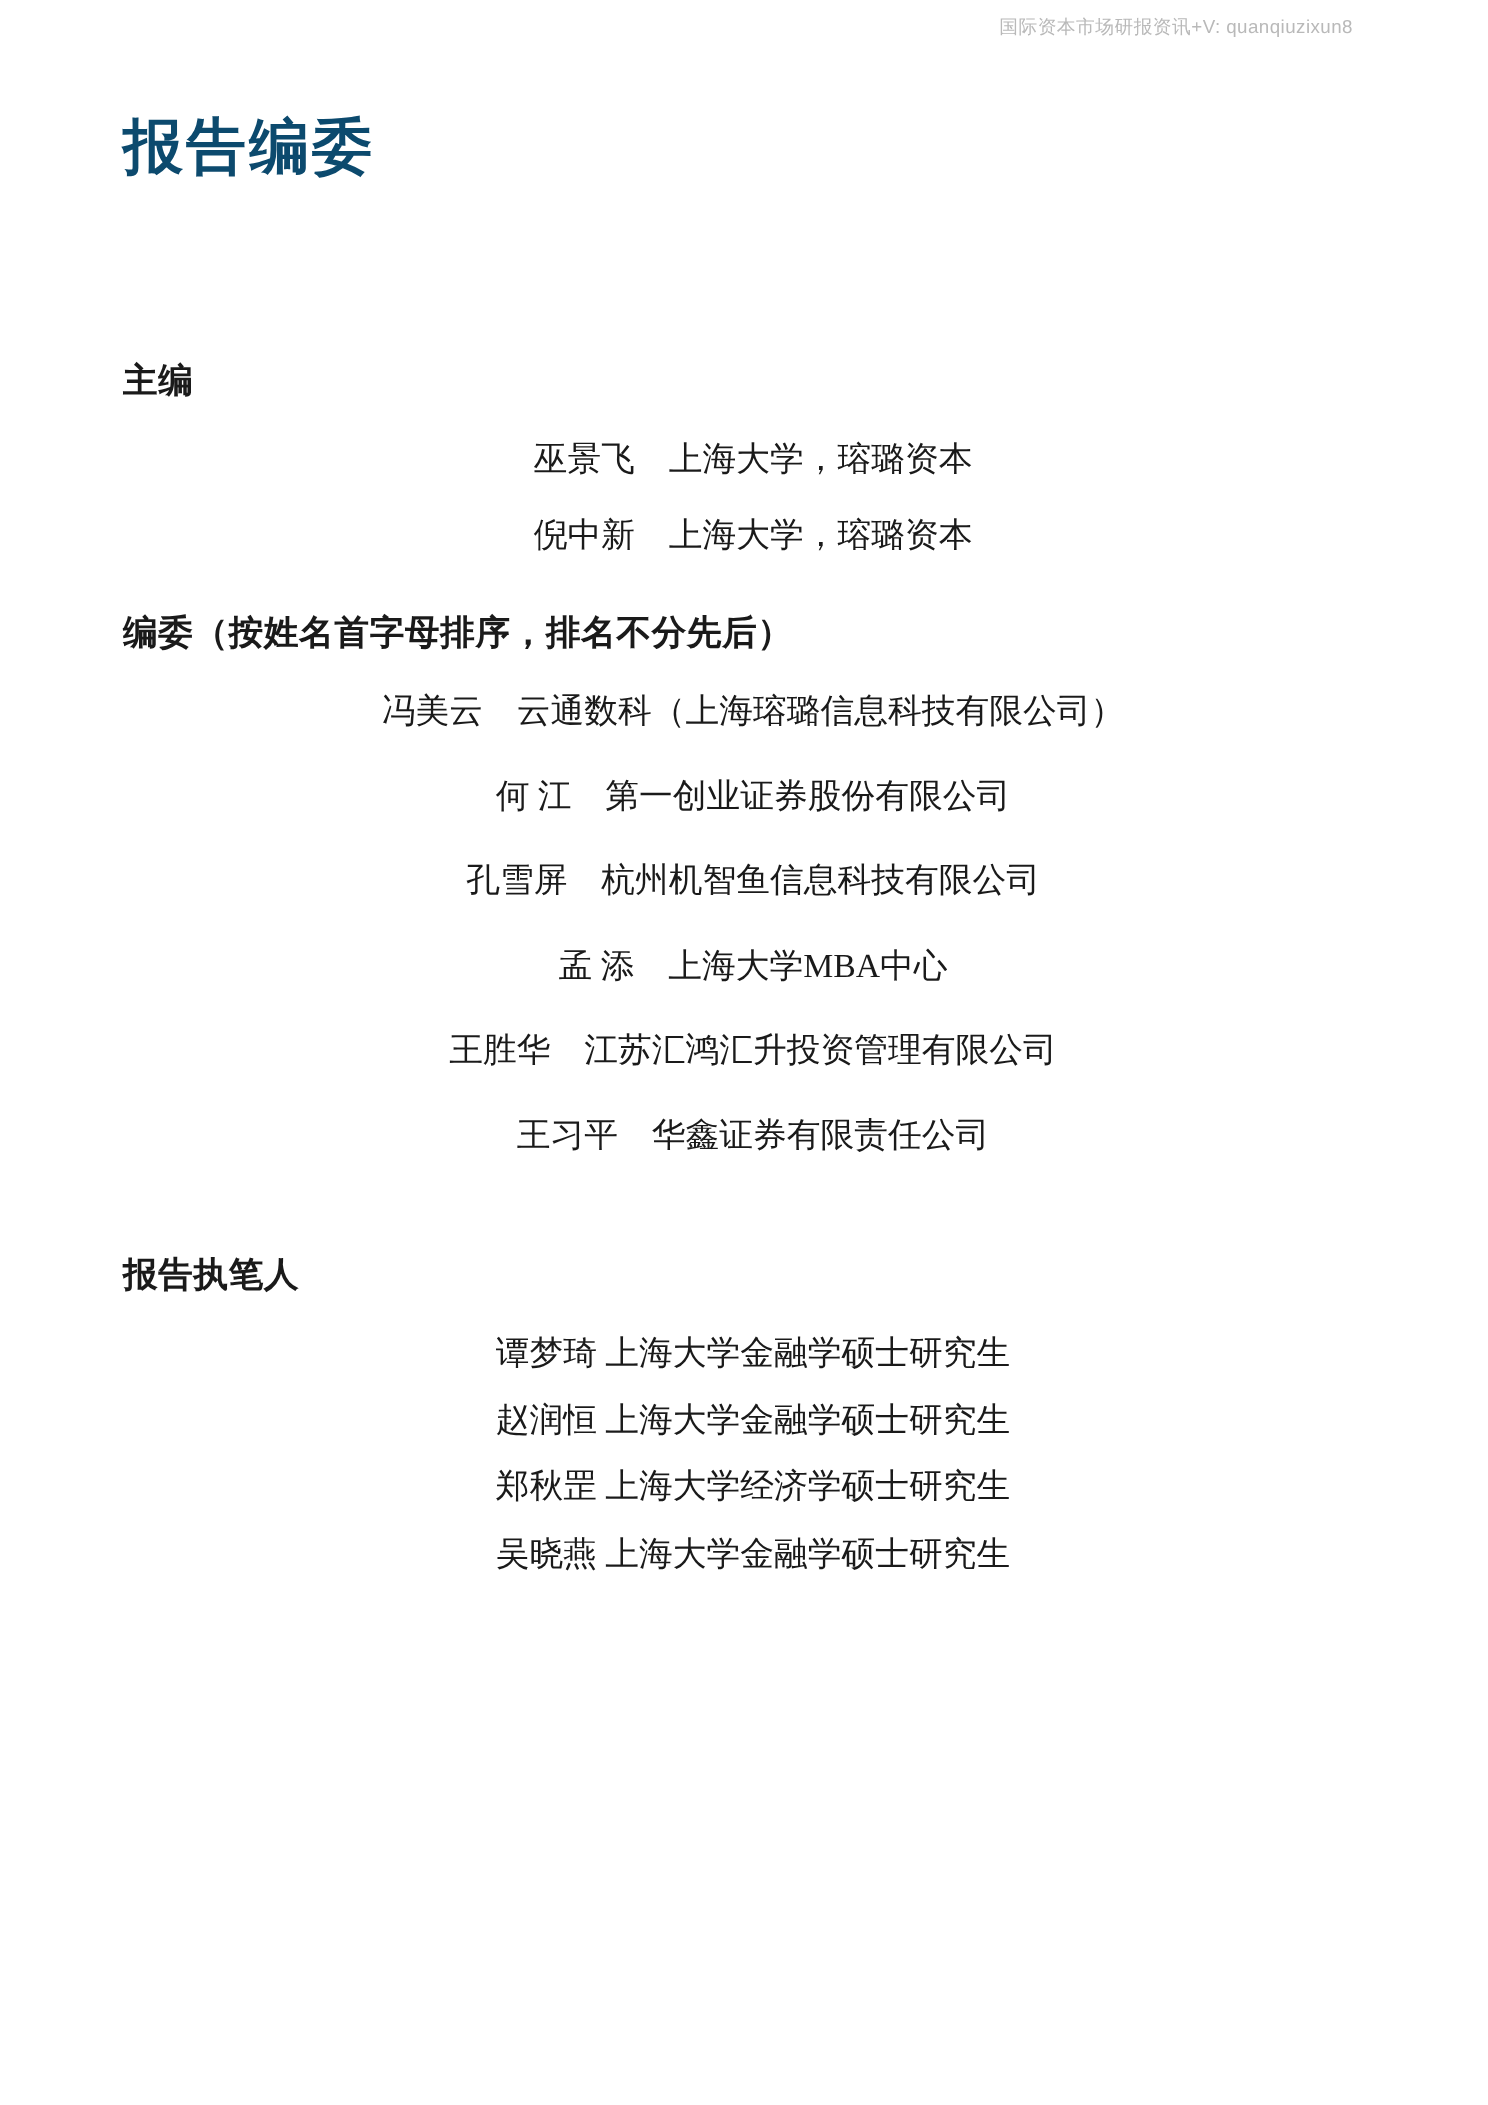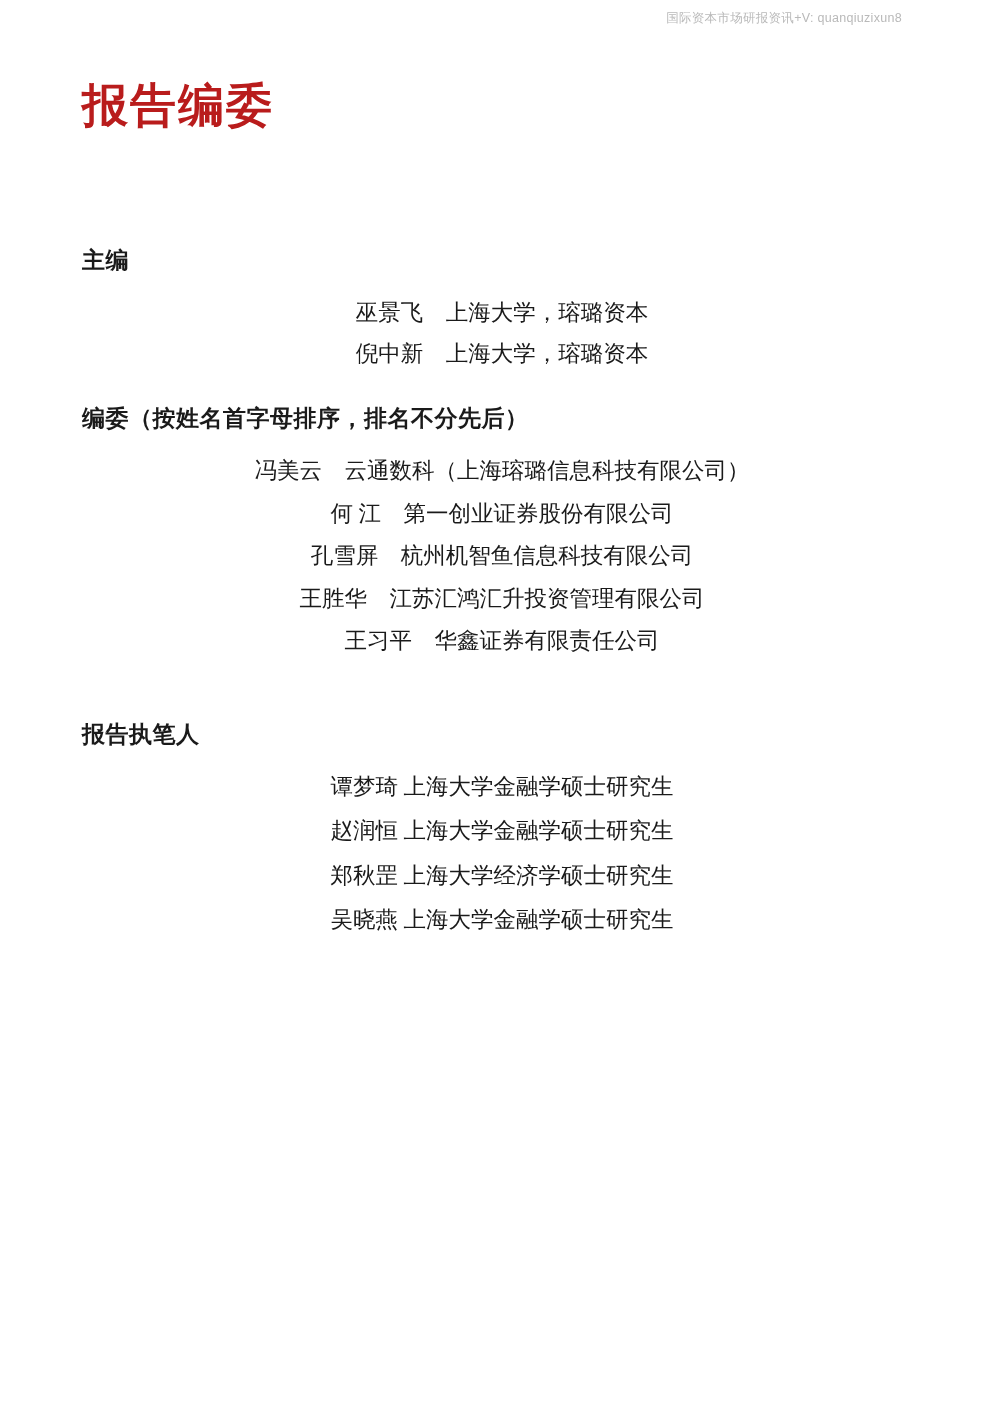--- a/index.html
+++ b/index.html
@@ -27,24 +27,24 @@
   }
   .content {
     position: absolute;
     left: 82px;
     top: 0;
     width: 840px;
   }
   .page-title {
     margin: 0;
     padding-top: 78px;
-    font-family: Liberation Serif, serif;
-    font-size: 46px;
+    font-family: Liberation Mono, monospace;
+    font-size: 40px;
     font-weight: bold;
-    color: #b91c1c;
+    color: #0c4a6e;
     letter-spacing: 2px;
     line-height: 1.2;
   }
   .section {
     margin-top: 0;
   }
   .section-heading {
     font-family: Liberation Serif, serif;
     font-size: 23px;
     font-weight: bold;
@@ -61,24 +61,24 @@
     list-style: none;
   }
   .entry {
     font-family: "Liberation Serif", "DejaVu Serif", serif;
     font-size: 22.5px;
     color: #1a1a1a;
     line-height: 1.0;
     white-space: pre;
     text-align: center;
   }
-  .sec-editor-in-chief .entry { margin-top: 18px; }
+  .sec-editor-in-chief .entry { margin-top: 28px; }
   .sec-editor-in-chief .entry:first-child { margin-top: 26px; }
 
-  .sec-editorial-board .entry { margin-top: 20px; }
+  .sec-editorial-board .entry { margin-top: 34px; }
   .sec-editorial-board .entry:first-child { margin-top: 26px; }
 
   .sec-authors .entry { margin-top: 22px; }
   .sec-authors .entry:first-child { margin-top: 26px; }
 </style>
 </head>
 <body>
 
 <div class="page">
 
@@ -95,20 +95,21 @@
         <li class="entry">倪中新　上海大学，瑢璐资本</li>
       </ul>
     </div>
 
     <div class="section sec-editorial-board">
       <div class="section-heading">编委（按姓名首字母排序，排名不分先后）</div>
       <ul class="entry-list">
         <li class="entry">冯美云　云通数科（上海瑢璐信息科技有限公司）</li>
         <li class="entry">何 江　第一创业证券股份有限公司</li>
         <li class="entry">孔雪屏　杭州机智鱼信息科技有限公司</li>
+        <li class="entry">孟 添　上海大学MBA中心</li>
         <li class="entry">王胜华　江苏汇鸿汇升投资管理有限公司</li>
         <li class="entry">王习平　华鑫证券有限责任公司</li>
       </ul>
     </div>
 
     <div class="section sec-authors">
       <div class="section-heading">报告执笔人</div>
       <ul class="entry-list">
         <li class="entry">谭梦琦 上海大学金融学硕士研究生</li>
         <li class="entry">赵润恒 上海大学金融学硕士研究生</li>

